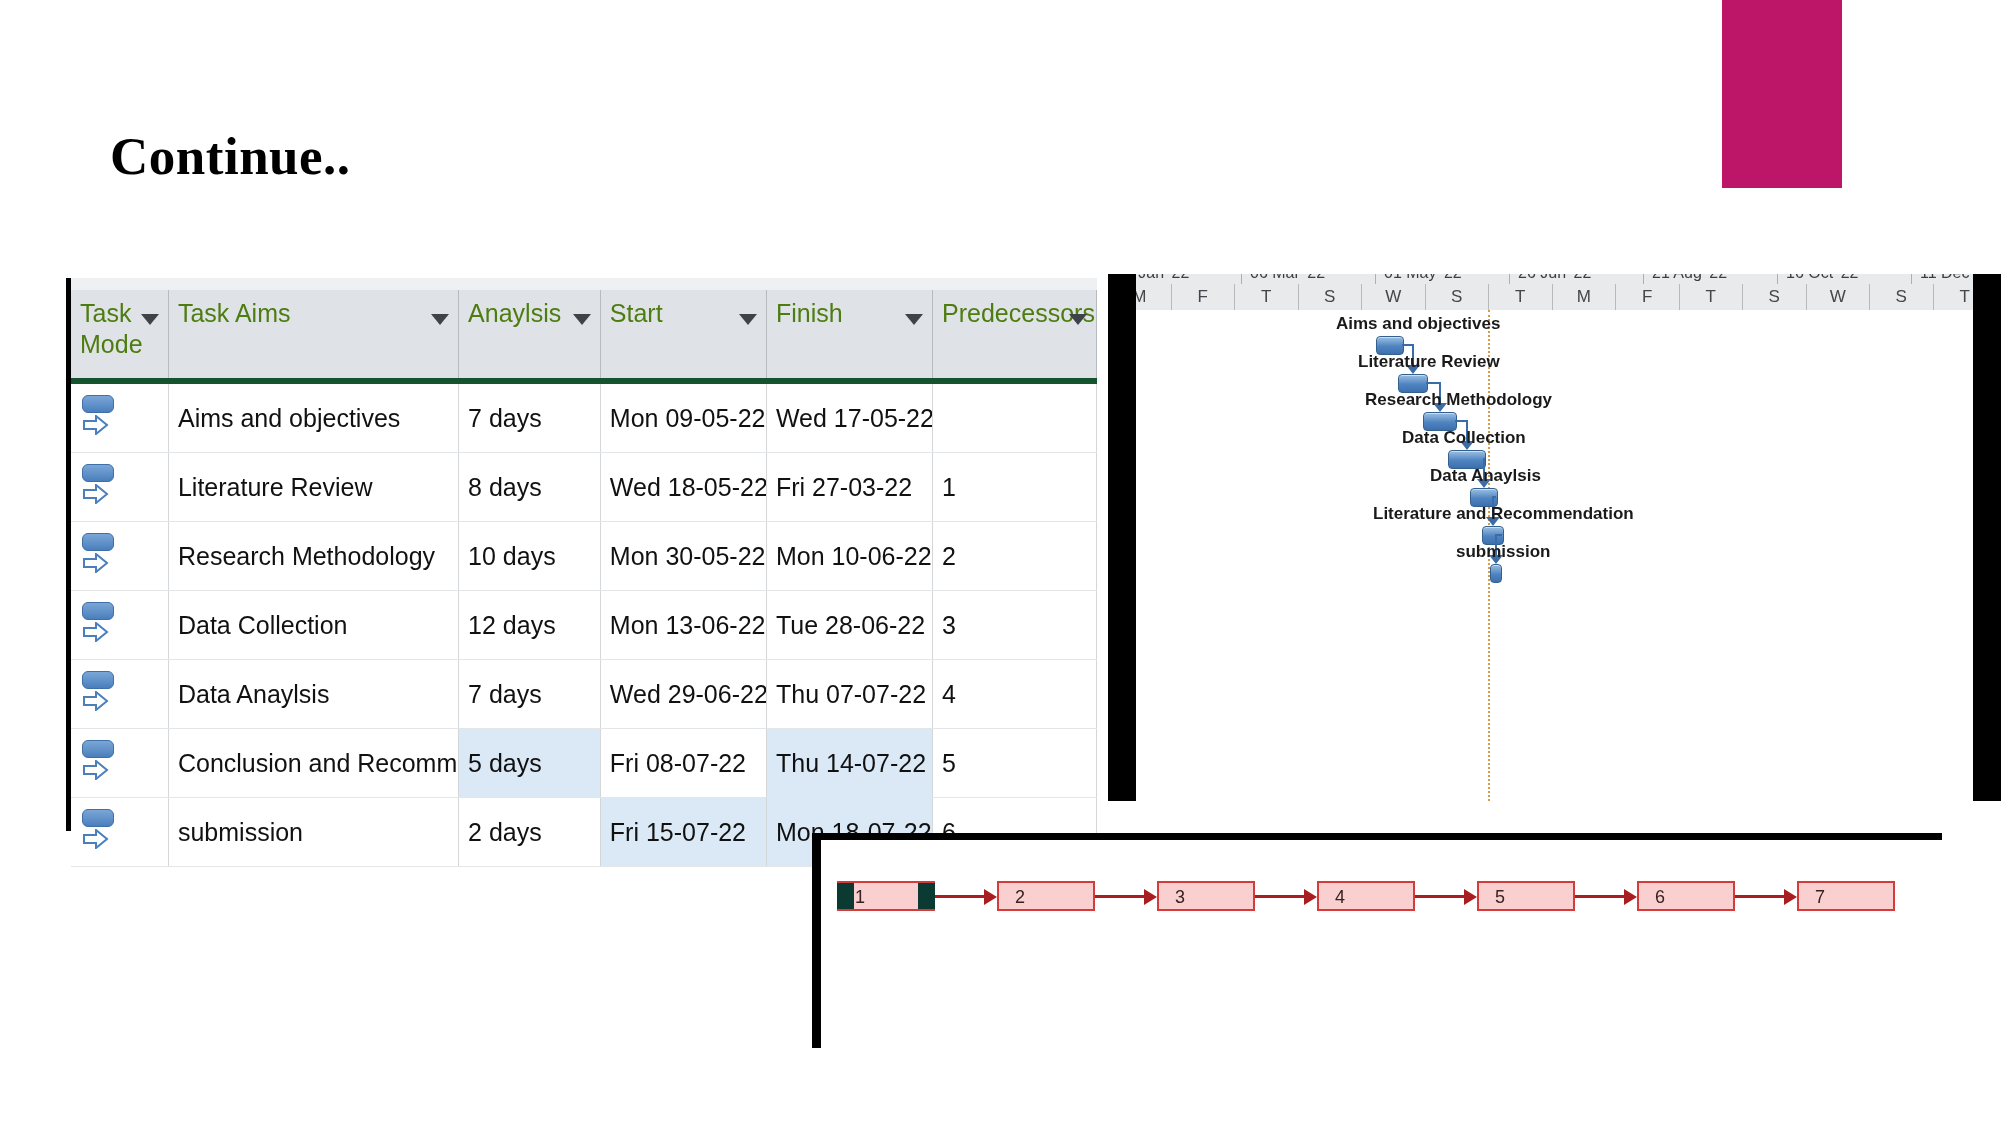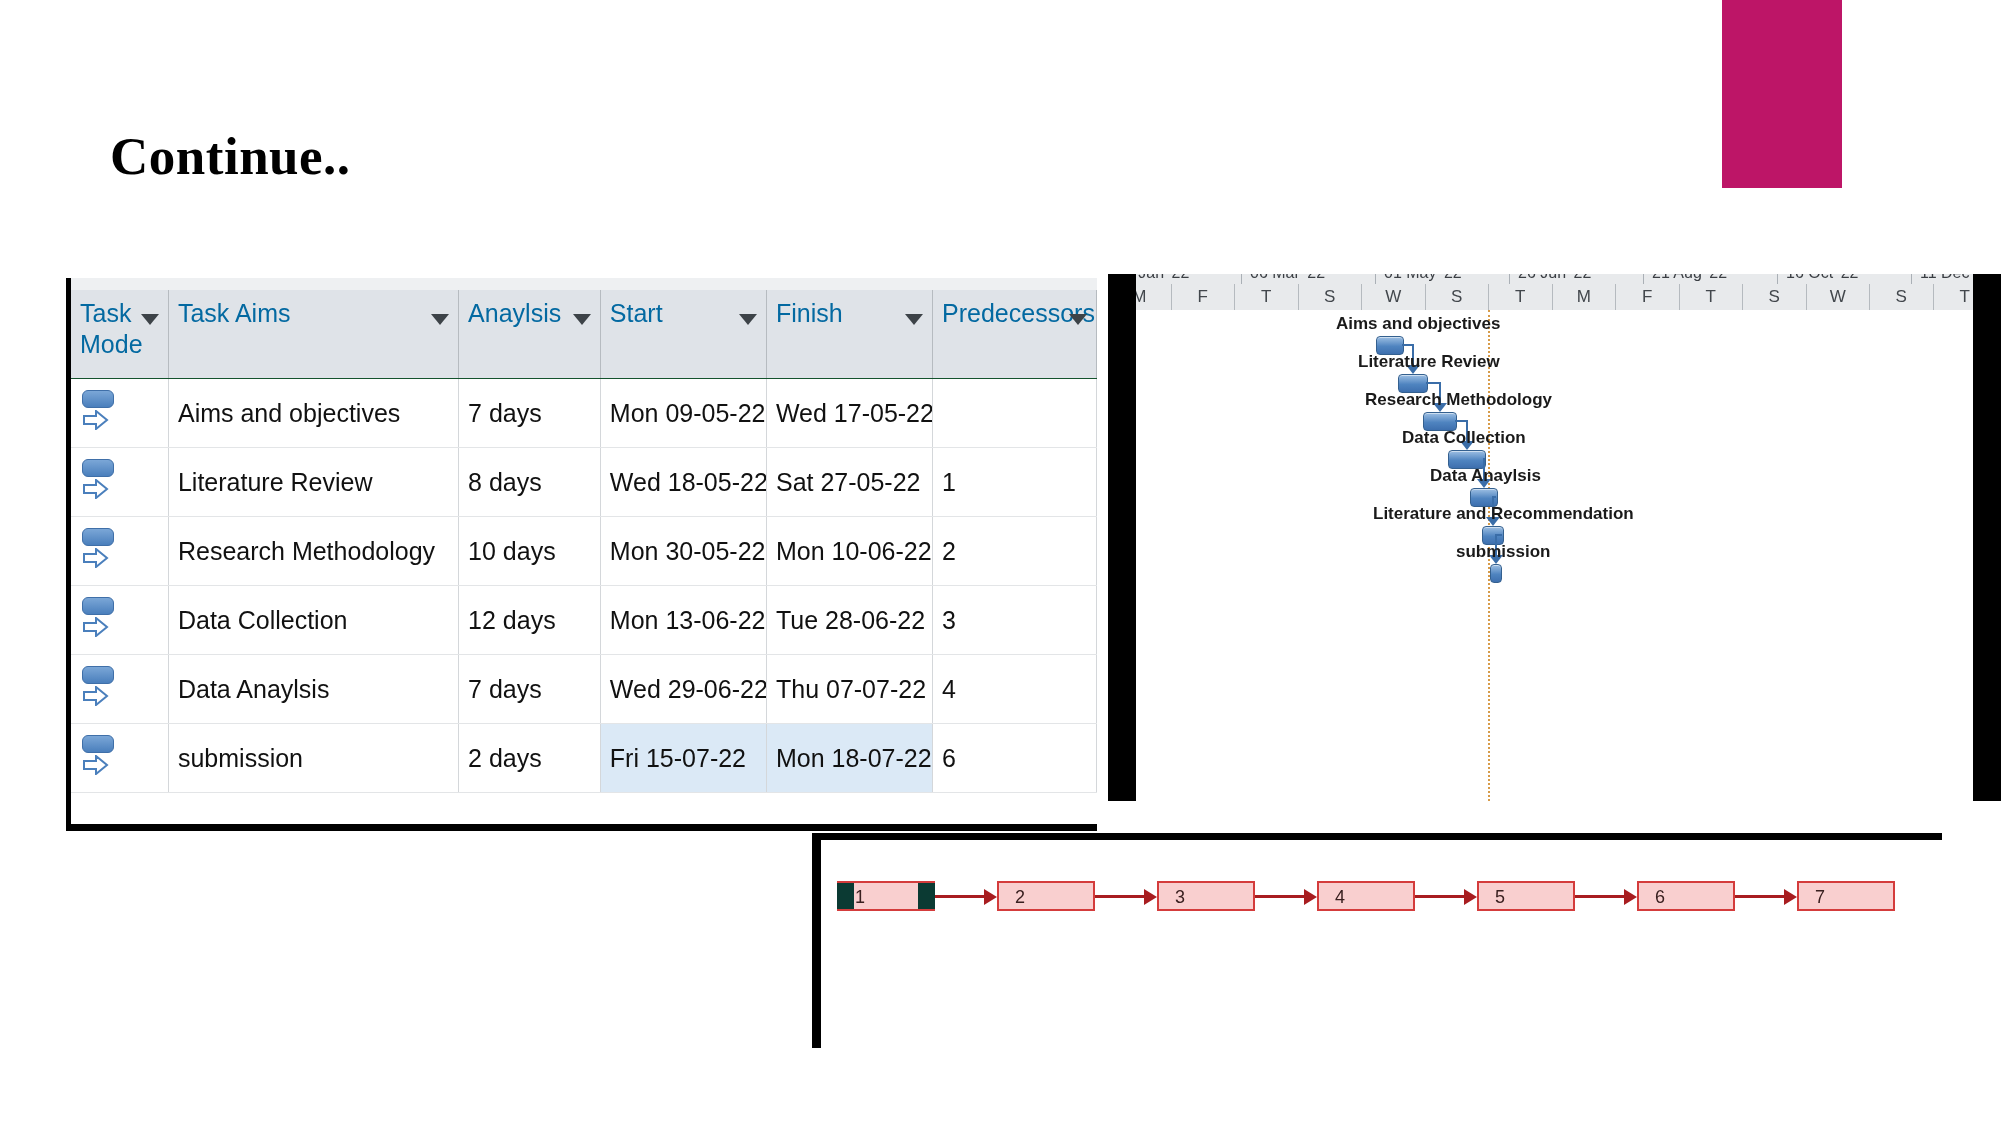--- a/index.html
+++ b/index.html
@@ -43,24 +43,24 @@
   table.proj{
     position:absolute;left:5px;top:12px;
     border-collapse:collapse;
     table-layout:fixed;
     width:1026px;
     background:#fff;
   }
   table.proj th{
     background:#dfe3e8;
     border-right:1px solid #b6bbc0;
-    border-bottom:1px solid #14532d;
+    border-bottom:6px solid #14532d;
     font-weight:normal;
     font-size:25px;
-    color:#0369a1;
+    color:#4d7c0f;
     text-align:left;
     vertical-align:top;
     padding:8px 6px 8px 9px;
     height:72px;
     position:relative;
   }
   table.proj th .hdr-label{display:block;line-height:1.22;}
   table.proj th .sortarrow{
     position:absolute;right:9px;top:24px;
     width:0;height:0;border-left:9px solid transparent;
@@ -237,21 +237,21 @@
             <span class="taskmode-icon">
               <span class="tm-bar"></span>
               <svg class="tm-arrow" viewBox="0 0 26 20">
                 <path d="M1 6 H13 V1 L24 10 L13 19 V14 H1 Z" fill="#ffffff" stroke="#4a7fbc" stroke-width="2"></path>
               </svg>
             </span>
           </td>
           <td class="c-name">Literature Review</td>
           <td class="">8 days</td>
           <td class="">Wed 18-05-22</td>
-          <td class="">Sat 27-05-22</td>
+          <td class="">Fri 27-03-22</td>
           <td class="">1</td>
         </tr>
         <tr>
           <td class="c-mode">
             <span class="taskmode-icon">
               <span class="tm-bar"></span>
               <svg class="tm-arrow" viewBox="0 0 26 20">
                 <path d="M1 6 H13 V1 L24 10 L13 19 V14 H1 Z" fill="#ffffff" stroke="#4a7fbc" stroke-width="2"></path>
               </svg>
             </span>
@@ -284,20 +284,35 @@
               <svg class="tm-arrow" viewBox="0 0 26 20">
                 <path d="M1 6 H13 V1 L24 10 L13 19 V14 H1 Z" fill="#ffffff" stroke="#4a7fbc" stroke-width="2"></path>
               </svg>
             </span>
           </td>
           <td class="c-name">Data Anaylsis</td>
           <td class="">7 days</td>
           <td class="">Wed 29-06-22</td>
           <td class="">Thu 07-07-22</td>
           <td class="">4</td>
+        </tr>
+        <tr>
+          <td class="c-mode">
+            <span class="taskmode-icon">
+              <span class="tm-bar"></span>
+              <svg class="tm-arrow" viewBox="0 0 26 20">
+                <path d="M1 6 H13 V1 L24 10 L13 19 V14 H1 Z" fill="#ffffff" stroke="#4a7fbc" stroke-width="2"></path>
+              </svg>
+            </span>
+          </td>
+          <td class="c-name">Conclusion and Recomm</td>
+          <td class=" hl">5 days</td>
+          <td class="">Fri 08-07-22</td>
+          <td class=" hl">Thu 14-07-22</td>
+          <td class="">5</td>
         </tr>
         <tr>
           <td class="c-mode">
             <span class="taskmode-icon">
               <span class="tm-bar"></span>
               <svg class="tm-arrow" viewBox="0 0 26 20">
                 <path d="M1 6 H13 V1 L24 10 L13 19 V14 H1 Z" fill="#ffffff" stroke="#4a7fbc" stroke-width="2"></path>
               </svg>
             </span>
           </td>

